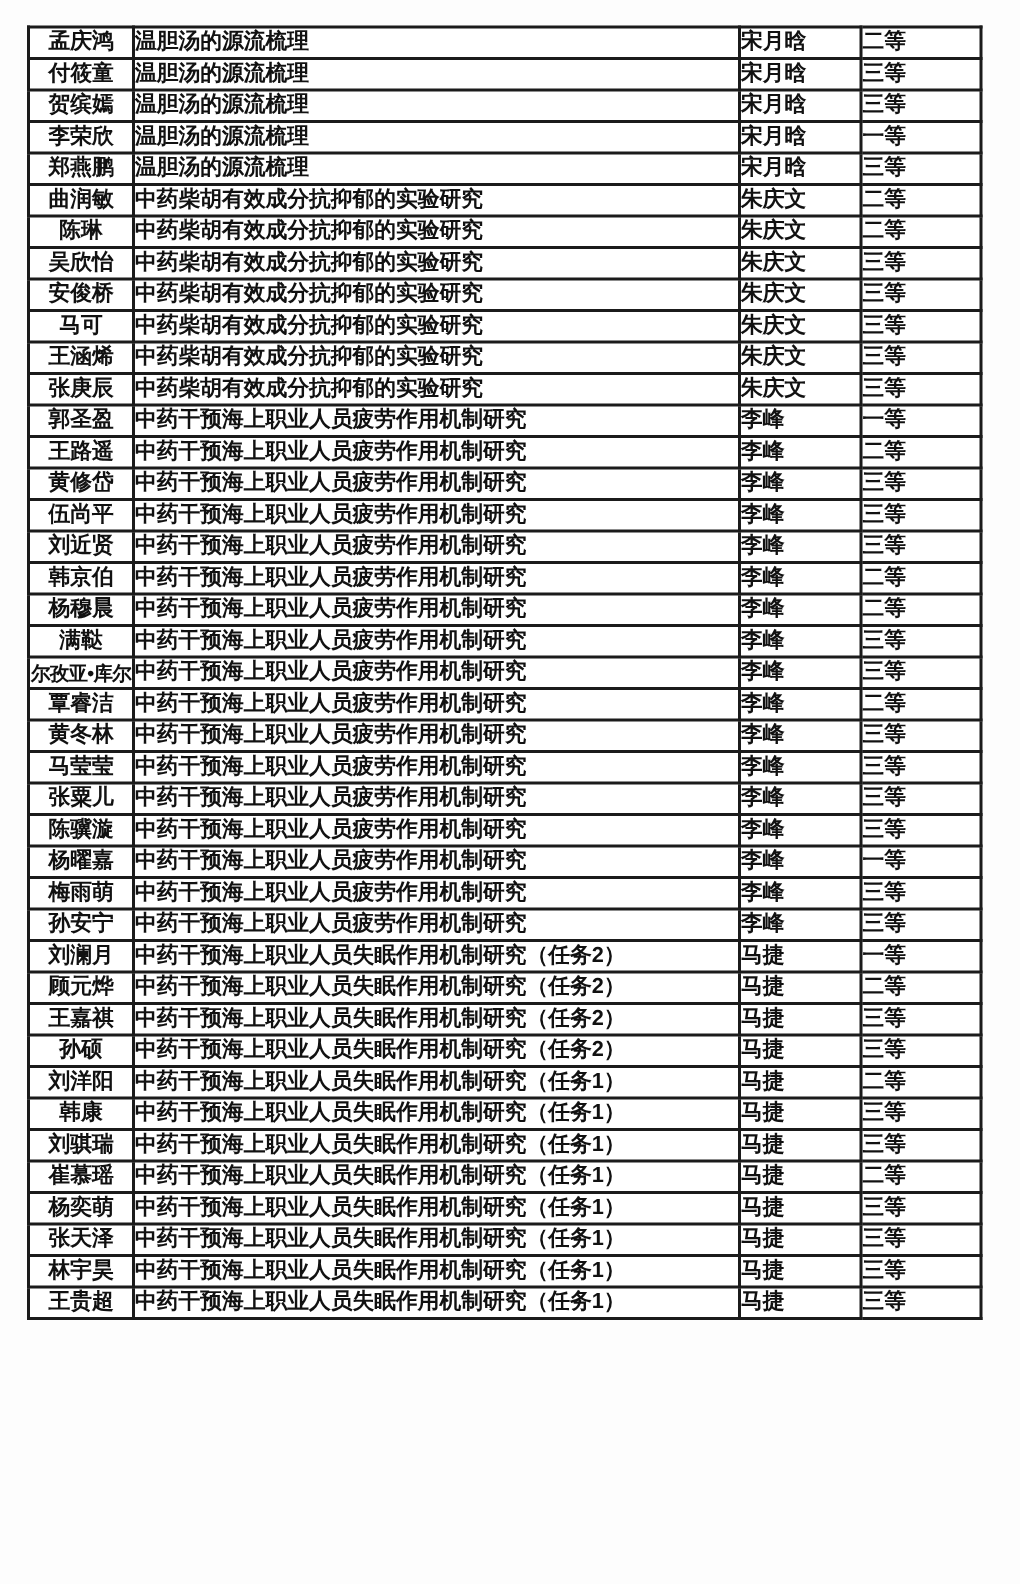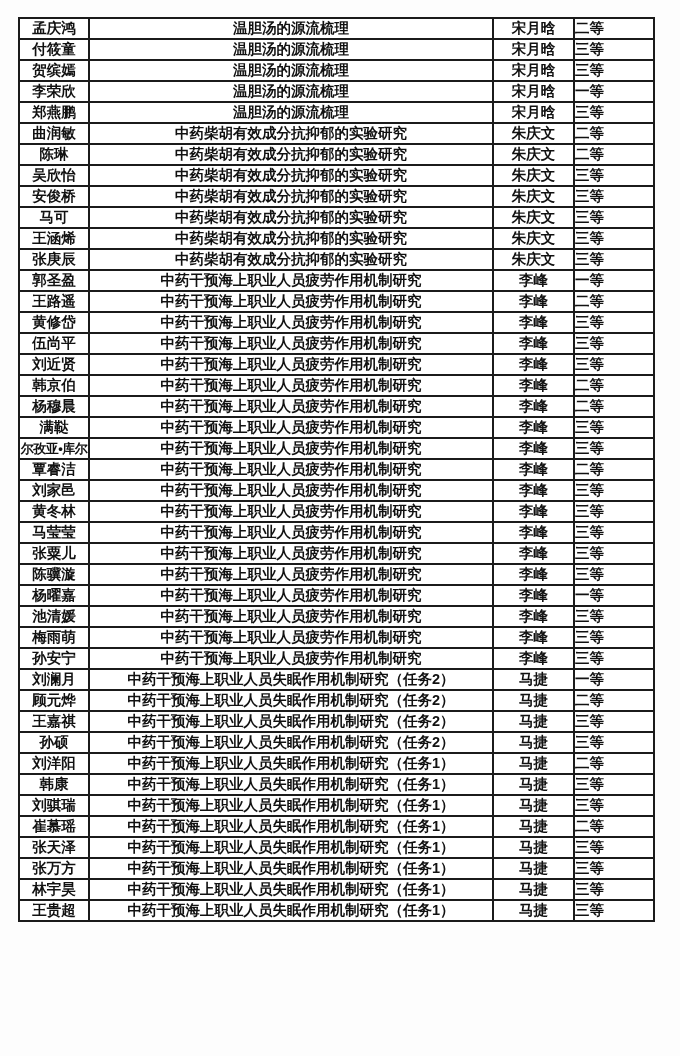--- a/index.html
+++ b/index.html
@@ -29,22 +29,22 @@
     height: 19px;
     padding: 0;
     font-size: 14.5px;
     font-weight: bold;
     color: var(--text-color, #111111);
     line-height: 19px;
     white-space: nowrap;
     vertical-align: middle;
   }
   td.name-cell    { text-align: center; }
-  td.title-cell   { text-align: center; padding-left: 5px; }
-  td.advisor-cell { text-align: center; }
+  td.title-cell   { text-align: left; padding-left: 5px; }
+  td.advisor-cell { text-align: left; }
   td.grade-cell   { text-align: left; }
   td.name-cell.long-name {
     font-size: 13px;
     letter-spacing: -0.5px;
     overflow: visible;
   }
 </style>
 </head>
 <body>
 
@@ -183,26 +183,20 @@
           <td class="advisor-cell">李峰</td>
           <td class="grade-cell">三等</td>
         </tr>
         <tr>
           <td class="name-cell">覃睿洁</td>
           <td class="title-cell">中药干预海上职业人员疲劳作用机制研究</td>
           <td class="advisor-cell">李峰</td>
           <td class="grade-cell">二等</td>
         </tr>
         <tr>
-          <td class="name-cell">刘家邑</td>
-          <td class="title-cell">中药干预海上职业人员疲劳作用机制研究</td>
-          <td class="advisor-cell">李峰</td>
-          <td class="grade-cell">三等</td>
-        </tr>
-        <tr>
           <td class="name-cell">黄冬林</td>
           <td class="title-cell">中药干预海上职业人员疲劳作用机制研究</td>
           <td class="advisor-cell">李峰</td>
           <td class="grade-cell">三等</td>
         </tr>
         <tr>
           <td class="name-cell">马莹莹</td>
           <td class="title-cell">中药干预海上职业人员疲劳作用机制研究</td>
           <td class="advisor-cell">李峰</td>
           <td class="grade-cell">三等</td>
@@ -217,26 +211,20 @@
           <td class="name-cell">陈骥漩</td>
           <td class="title-cell">中药干预海上职业人员疲劳作用机制研究</td>
           <td class="advisor-cell">李峰</td>
           <td class="grade-cell">三等</td>
         </tr>
         <tr>
           <td class="name-cell">杨曜嘉</td>
           <td class="title-cell">中药干预海上职业人员疲劳作用机制研究</td>
           <td class="advisor-cell">李峰</td>
           <td class="grade-cell">一等</td>
-        </tr>
-        <tr>
-          <td class="name-cell">池清媛</td>
-          <td class="title-cell">中药干预海上职业人员疲劳作用机制研究</td>
-          <td class="advisor-cell">李峰</td>
-          <td class="grade-cell">三等</td>
         </tr>
         <tr>
           <td class="name-cell">梅雨萌</td>
           <td class="title-cell">中药干预海上职业人员疲劳作用机制研究</td>
           <td class="advisor-cell">李峰</td>
           <td class="grade-cell">三等</td>
         </tr>
         <tr>
           <td class="name-cell">孙安宁</td>
           <td class="title-cell">中药干预海上职业人员疲劳作用机制研究</td>
@@ -285,27 +273,27 @@
           <td class="advisor-cell">马捷</td>
           <td class="grade-cell">三等</td>
         </tr>
         <tr>
           <td class="name-cell">崔慕瑶</td>
           <td class="title-cell">中药干预海上职业人员失眠作用机制研究（任务1）</td>
           <td class="advisor-cell">马捷</td>
           <td class="grade-cell">二等</td>
         </tr>
         <tr>
+          <td class="name-cell">杨奕萌</td>
+          <td class="title-cell">中药干预海上职业人员失眠作用机制研究（任务1）</td>
+          <td class="advisor-cell">马捷</td>
+          <td class="grade-cell">三等</td>
+        </tr>
+        <tr>
           <td class="name-cell">张天泽</td>
-          <td class="title-cell">中药干预海上职业人员失眠作用机制研究（任务1）</td>
-          <td class="advisor-cell">马捷</td>
-          <td class="grade-cell">三等</td>
-        </tr>
-        <tr>
-          <td class="name-cell">张万方</td>
           <td class="title-cell">中药干预海上职业人员失眠作用机制研究（任务1）</td>
           <td class="advisor-cell">马捷</td>
           <td class="grade-cell">三等</td>
         </tr>
         <tr>
           <td class="name-cell">林宇昊</td>
           <td class="title-cell">中药干预海上职业人员失眠作用机制研究（任务1）</td>
           <td class="advisor-cell">马捷</td>
           <td class="grade-cell">三等</td>
         </tr>

